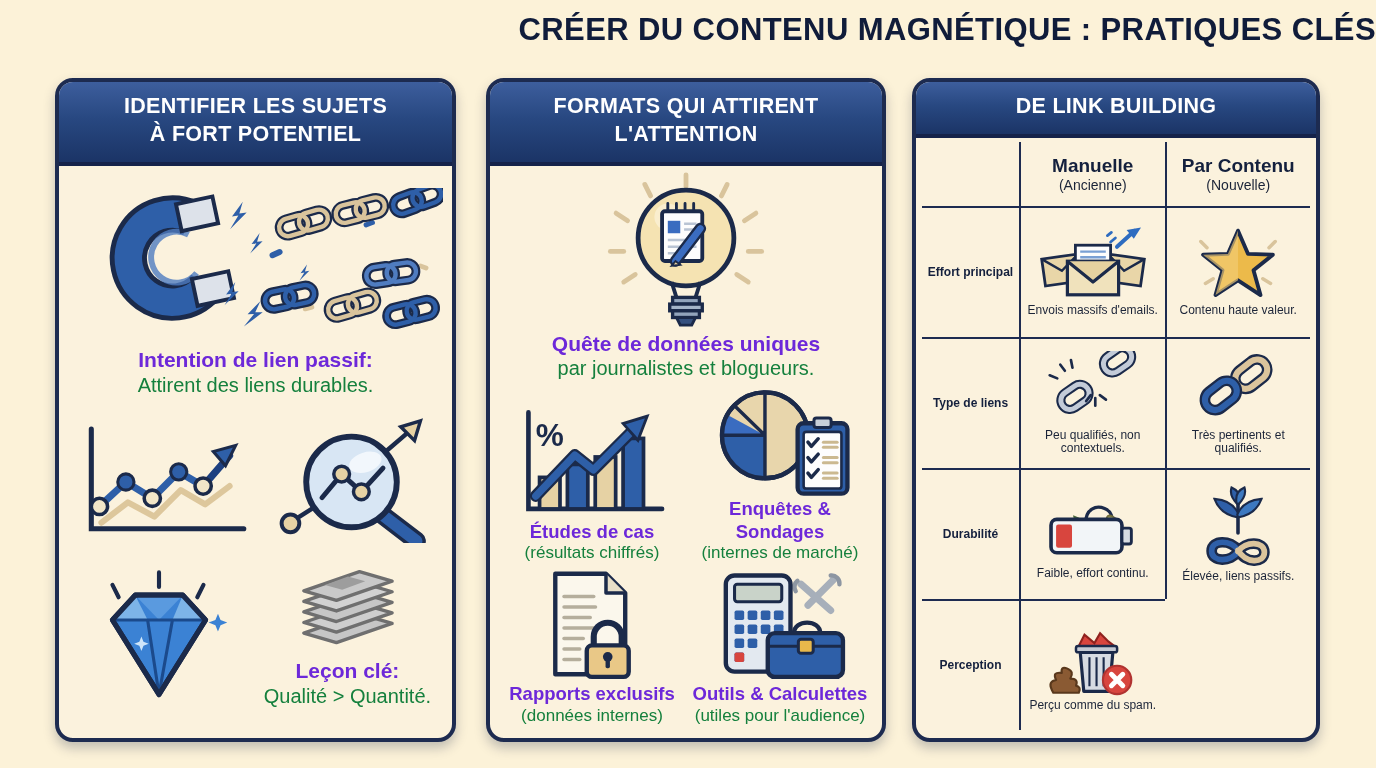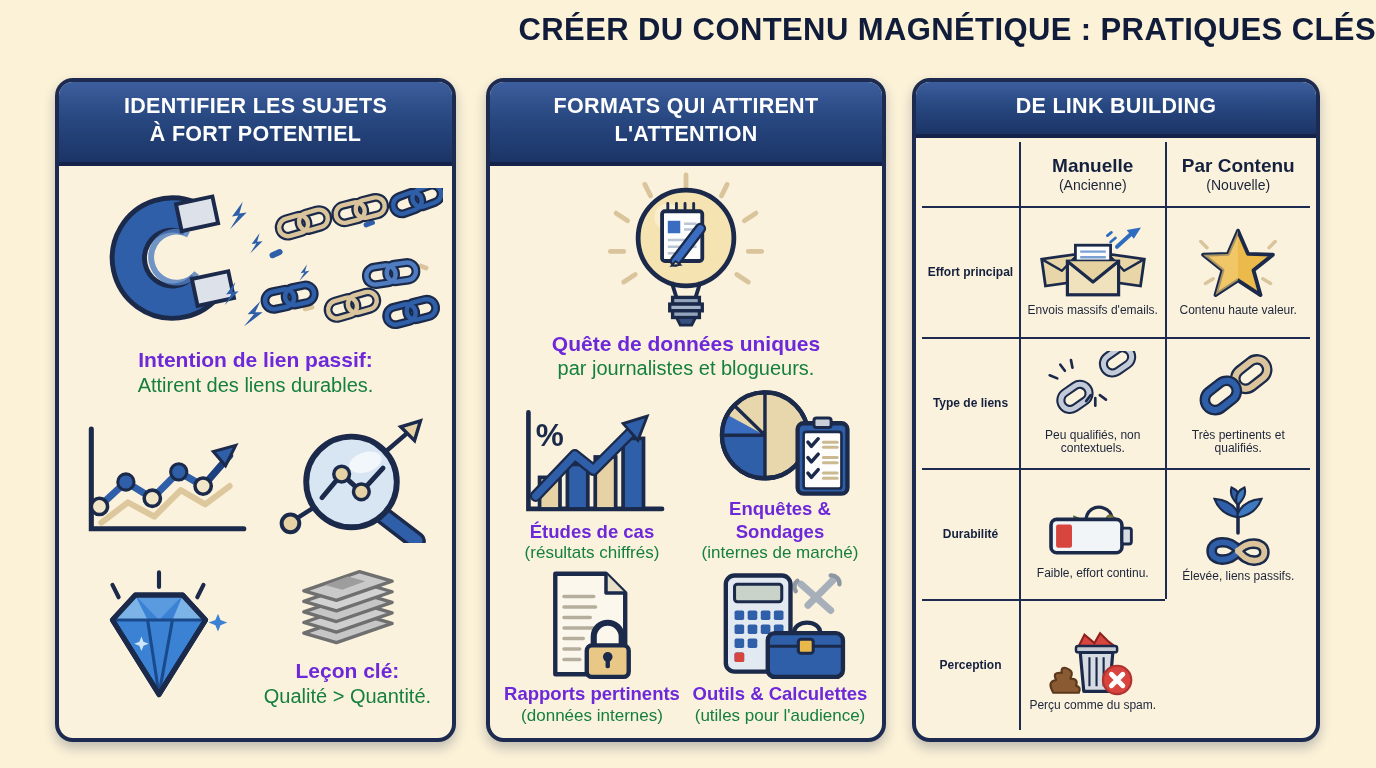--- a/index.html
+++ b/index.html
@@ -268,21 +268,21 @@
               <path d="M28,72 H62"></path>
               <path d="M28,84 H50"></path>
               <path d="M28,96 H46"></path>
               <path d="M28,108 H46"></path>
           </g>
           <path d="M62,92 V82 a16,16 0 0 1 32,0 V92" stroke="#1b2a4a" stroke-width="7" fill="none"></path>
           <rect x="54" y="92" width="48" height="36" rx="6" fill="#e9c887" stroke="#1b2a4a" stroke-width="5"></rect>
           <circle cx="78" cy="105" r="5.5" fill="#1b2a4a"></circle>
           <rect x="75.5" y="106" width="5" height="12" rx="2" fill="#1b2a4a"></rect>
         </svg>
-        <div class="bt sm">Rapports pertinents</div>
+        <div class="bt sm">Rapports exclusifs</div>
         <div class="bs sm">(données internes)</div>
       </div>
       <div class="duo-col">
         <svg width="152" height="118" viewBox="0 0 160 135">
           <g stroke="#a7afba" stroke-width="8" stroke-linecap="round">
             <path d="M112,46 L142,16"></path>
               <path d="M104,22 L138,52"></path>
           </g>
           <g stroke="#8d96a2" stroke-width="5" fill="none" stroke-linecap="round">
             <path d="M138,12 a9,9 0 0 1 10,10"></path>

